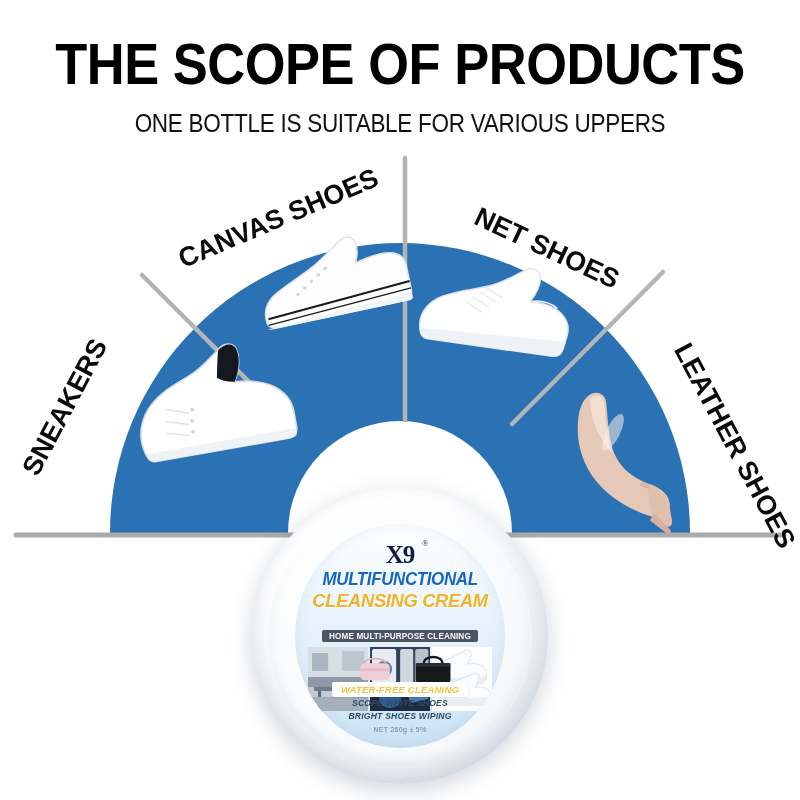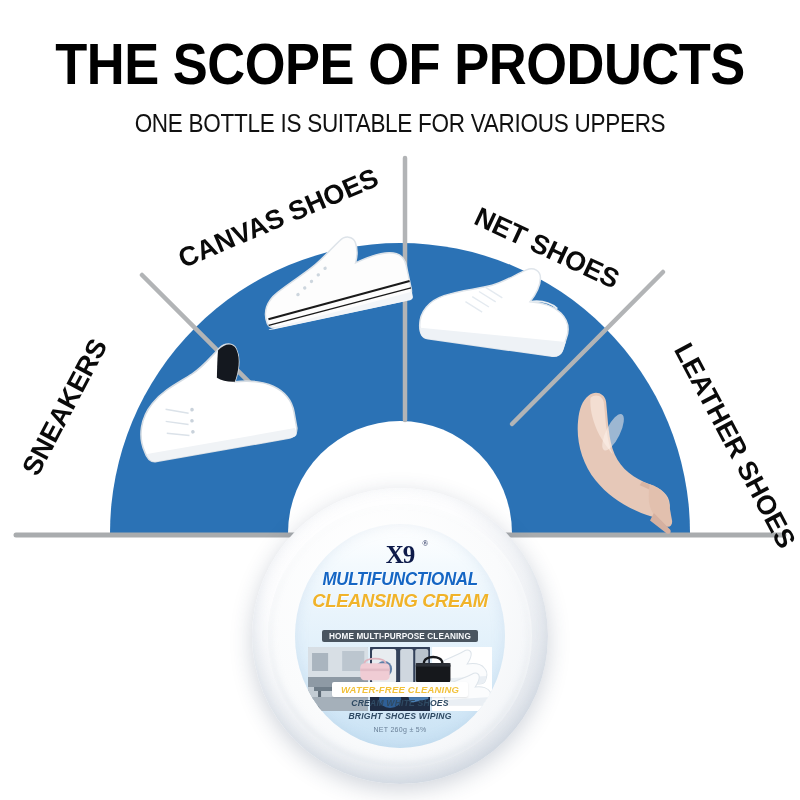--- a/index.html
+++ b/index.html
@@ -277,20 +277,20 @@
         <svg class="accent" style="left:55%; top:57%; width:22%; height:15%;" viewBox="0 0 40 28">
           <rect x="5" y="9" width="30" height="17" rx="2.5" fill="#16181c"></rect>
           <path d="M12 9 C12 2 28 2 28 9" stroke="#16181c" stroke-width="2" fill="none"></path>
           <rect x="5" y="9" width="30" height="3" fill="#2b2f36"></rect>
         </svg>
 
         <div class="badge-row">
           <span class="badge">WATER-FREE CLEANING</span>
         </div>
 
-        <div class="ft1">CREAM WHITE SHOES</div>
+        <div class="ft1">SCOPE WHITE SHOES</div>
         <div class="ft2">BRIGHT SHOES WIPING</div>
         <div class="ft3">NET 260g ± 5%</div>
       </div>
     </div>
   </div>
 
 </div>
 
 </body></html>

